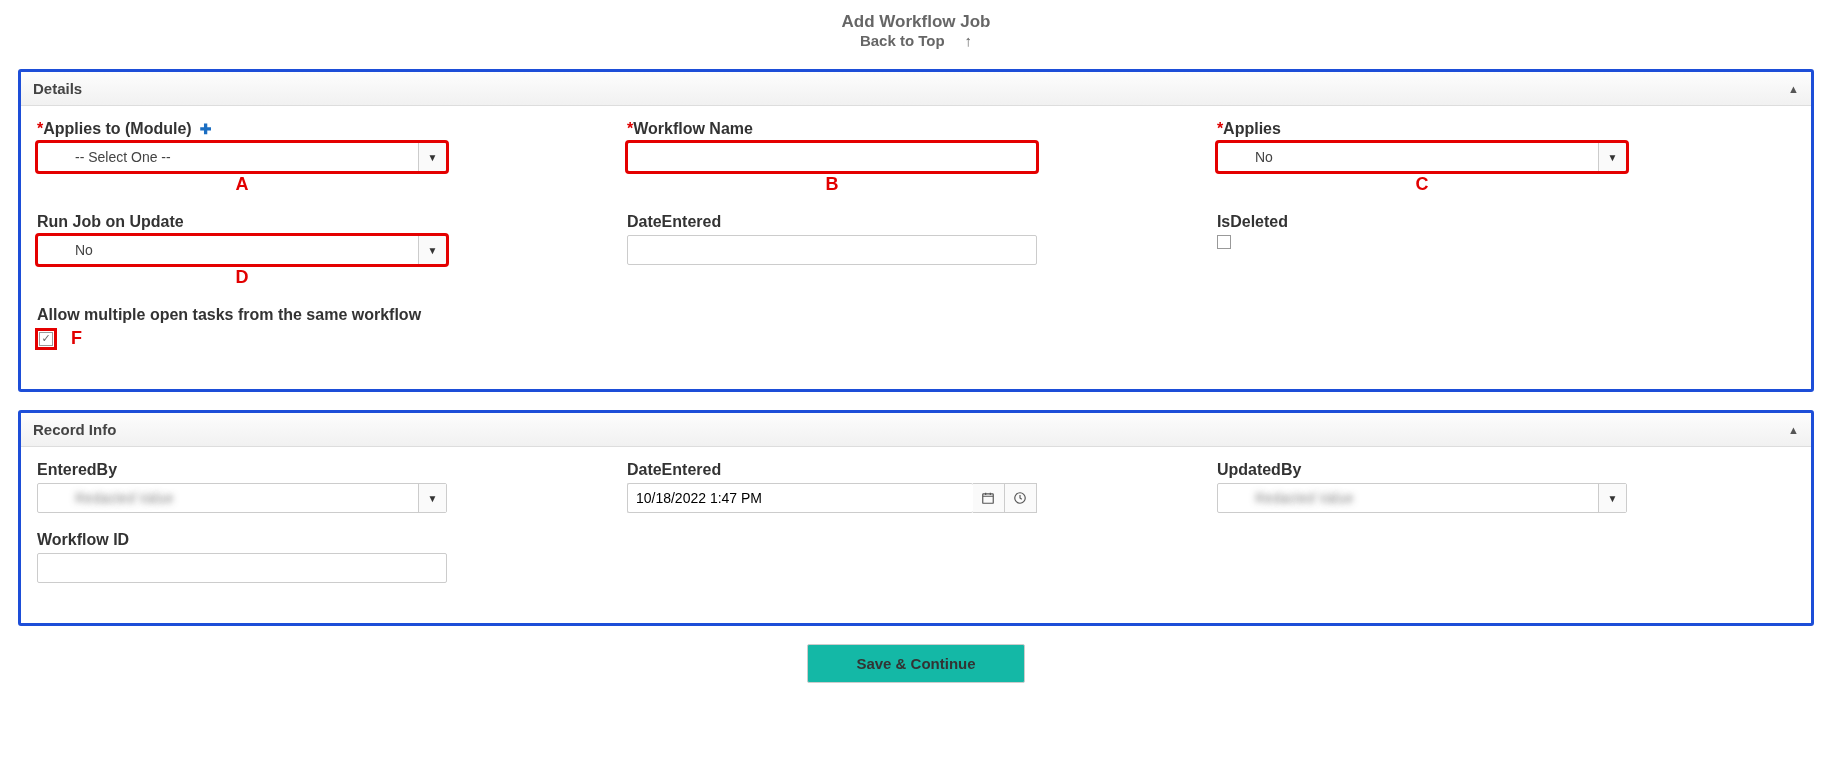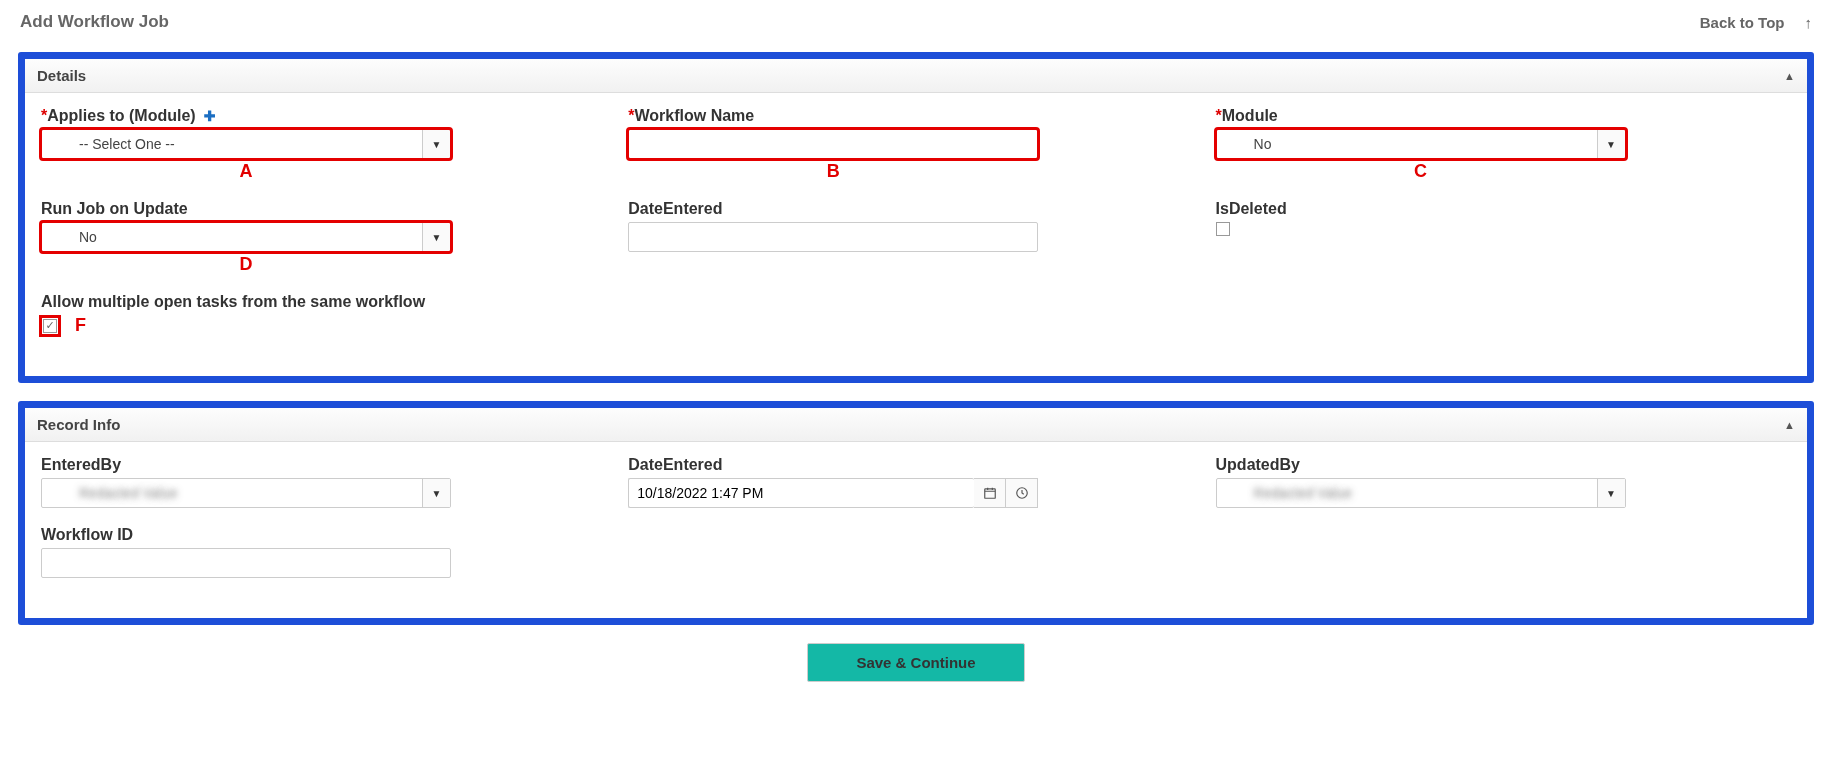--- a/index.html
+++ b/index.html
@@ -8,37 +8,38 @@
     font-size: 14px;
     color: #333;
     background: #fff;
     padding: 4px 8px 30px 8px;
   }
   .page-header {
     display: flex;
     justify-content: space-between;
     align-items: center;
     padding: 8px 12px 14px 12px;
+    flex-direction: column;
   }
   .page-title {
     font-size: 17px;
     font-weight: bold;
     color: #666;
   }
   .back-to-top {
     font-size: 15px;
     font-weight: bold;
     color: #666;
     cursor: pointer;
     display: flex;
     align-items: center;
     gap: 20px;
   }
   .panel {
-    border: 7px solid #1d4ed8;
+    border: 3px solid #1d4ed8;
     border-radius: 3px;
     margin: 6px 10px 18px 10px;
     background: #fff;
   }
   .panel-header {
     background: linear-gradient(#fdfdfd,#f1f1f1);
     border-bottom: 1px solid #ddd;
     padding: 8px 12px;
     font-size: 15px;
     font-weight: bold;
@@ -231,21 +232,21 @@
           <span><span class="req">*</span><span>Workflow Name</span></span>
         </div>
         <input type="text" class="textbox highlight-red" value="" style="">
         <div class="annot-block" style="text-align:center;max-width:410px;">
           <span class="annot">B</span>
         </div>
       </div>
 
       <div class="col">
         <div class="field-label">
-          <span><span class="req">*</span><span>Module</span></span>
+          <span><span class="req">*</span><span>Applies</span></span>
         </div>
         <div class="dropdown highlight-red">
           <div class="text">No</div>
           <div class="caret">▼</div>
         </div>
         <div class="annot-block" style="text-align:center;max-width:410px;">
           <span class="annot">C</span>
         </div>
       </div>
     </div>

